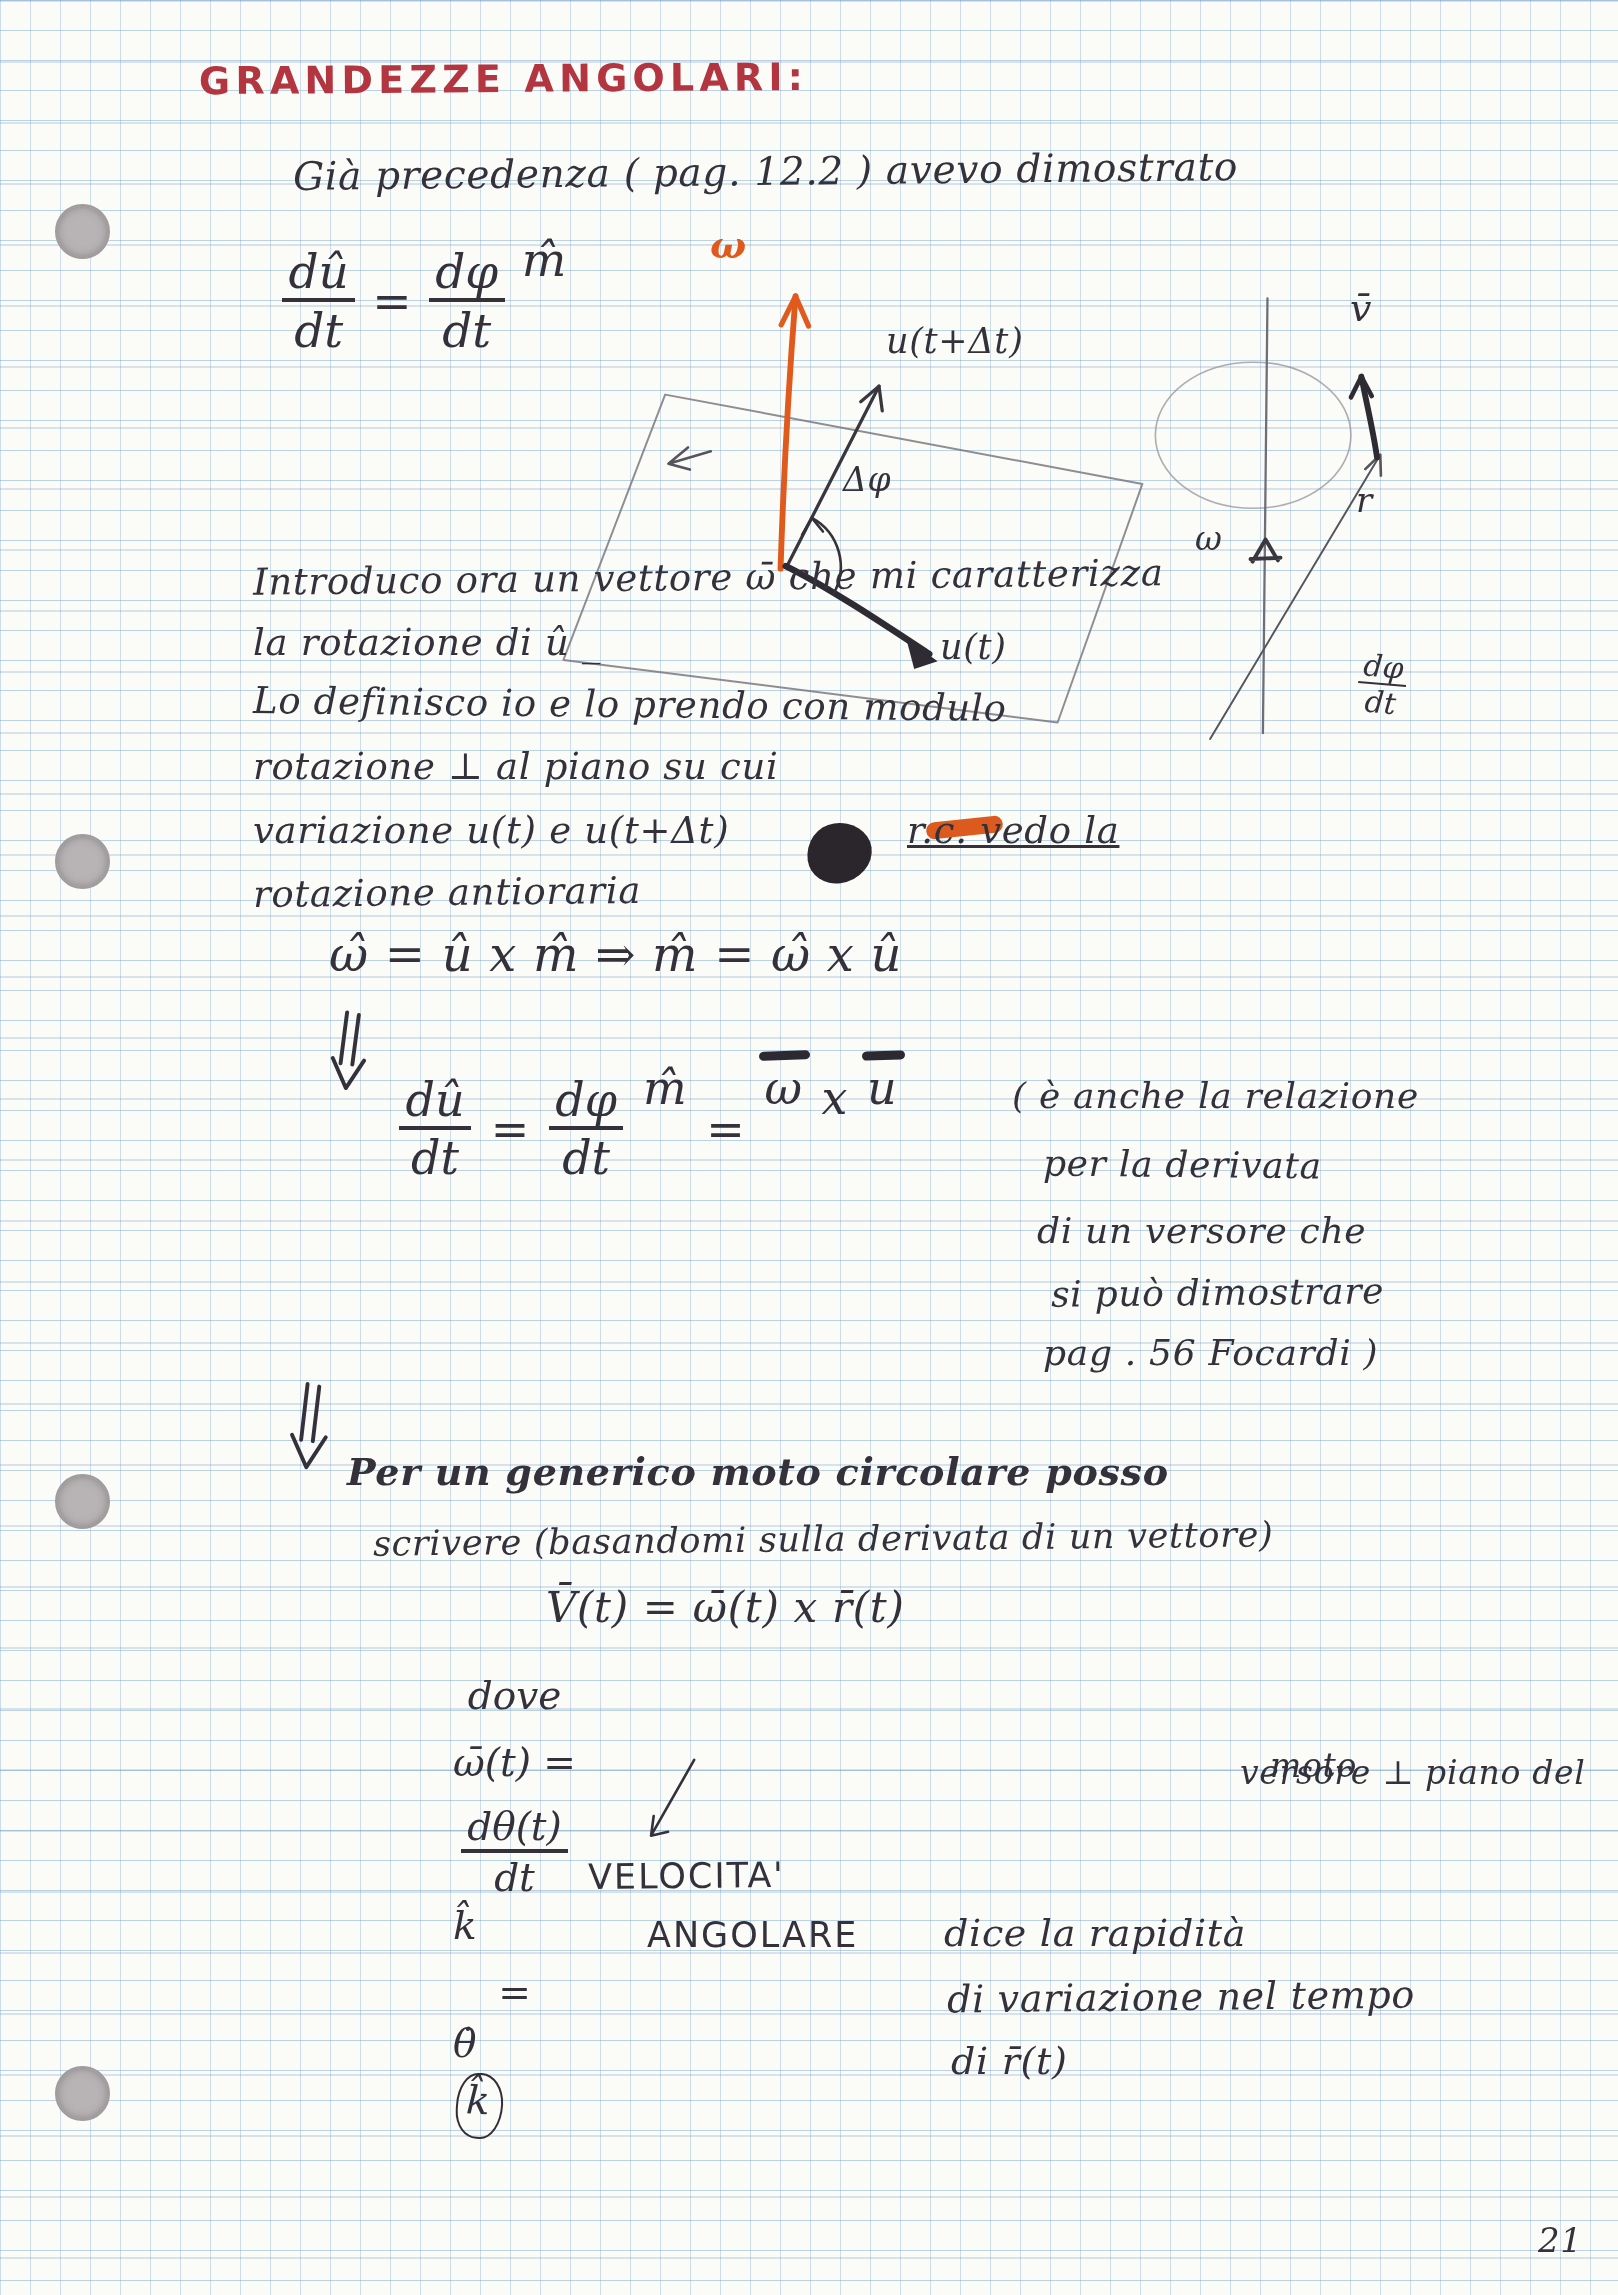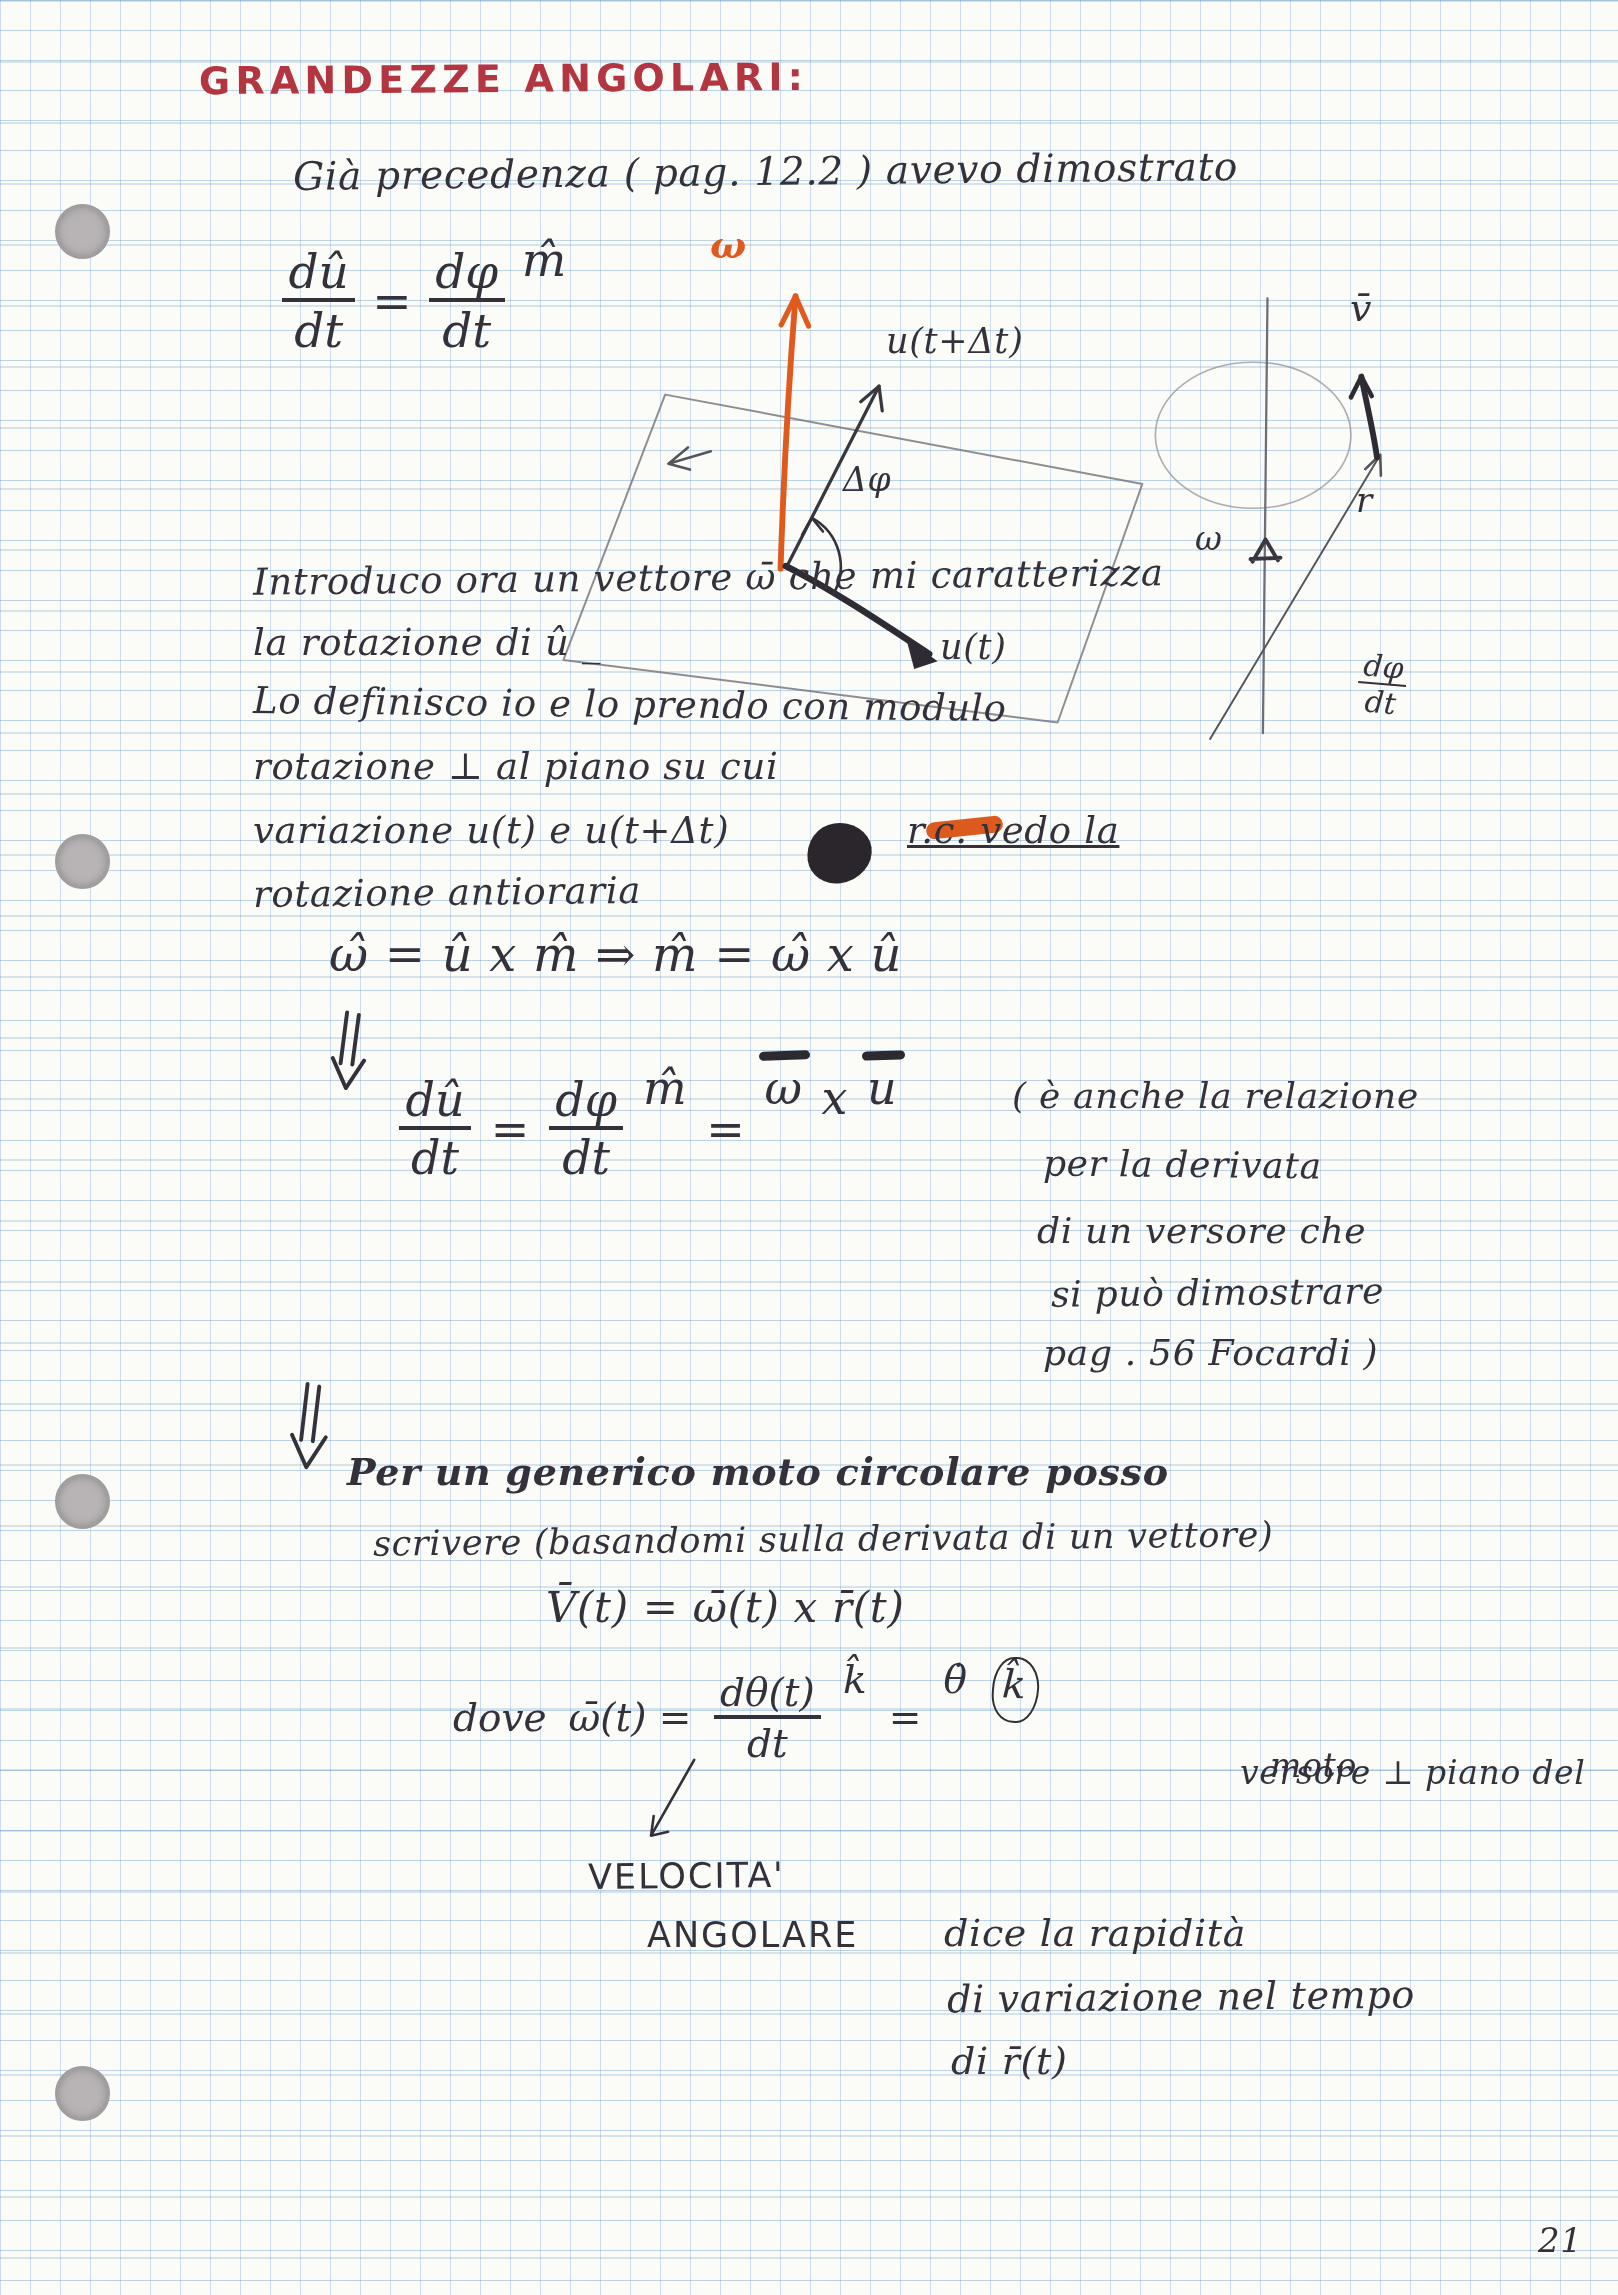--- a/index.html
+++ b/index.html
@@ -155,21 +155,21 @@
 
 <svg style="left:279px;top:1381px;" width="65" height="95" viewBox="0 0 100 145">
   <path d="M44,4 L34,90 M62,8 L52,92 M20,82 L42,132 L72,86" fill="none" stroke="#34313a" stroke-width="6" stroke-linecap="round" stroke-linejoin="round"></path>
 </svg>
 
 <div class="abs hw" style="left:347px;top:1449px;font-size:38px;font-weight:bold;">Per un generico moto circolare posso</div>
 <div class="abs hw r1" style="left:373px;top:1519px;font-size:35px;">scrivere (basandomi sulla derivata di un vettore)</div>
 
 <div class="abs hw" style="left:546px;top:1583px;font-size:42px;text-align:center;">V̄(t) = ω̄(t) x r̄(t)</div>
 
-<div class="abs eqrow" style="left:453px;top:1673px;font-size:39px;gap:22px;">
+<div class="abs eqrow" style="left:453px;top:1673px;font-size:39px;gap:22px;flex-direction:column;">
   <span>dove</span>
   <span>ω̄(t) =</span>
   <span class="frac">
     <span class="num">dθ(t)</span>
     <span class="den">dt</span>
   </span>
   <span class="raise">k̂</span>
   <span>=</span>
   <span class="raise">θ̇</span>
   <span class="circled raise">k̂</span>

